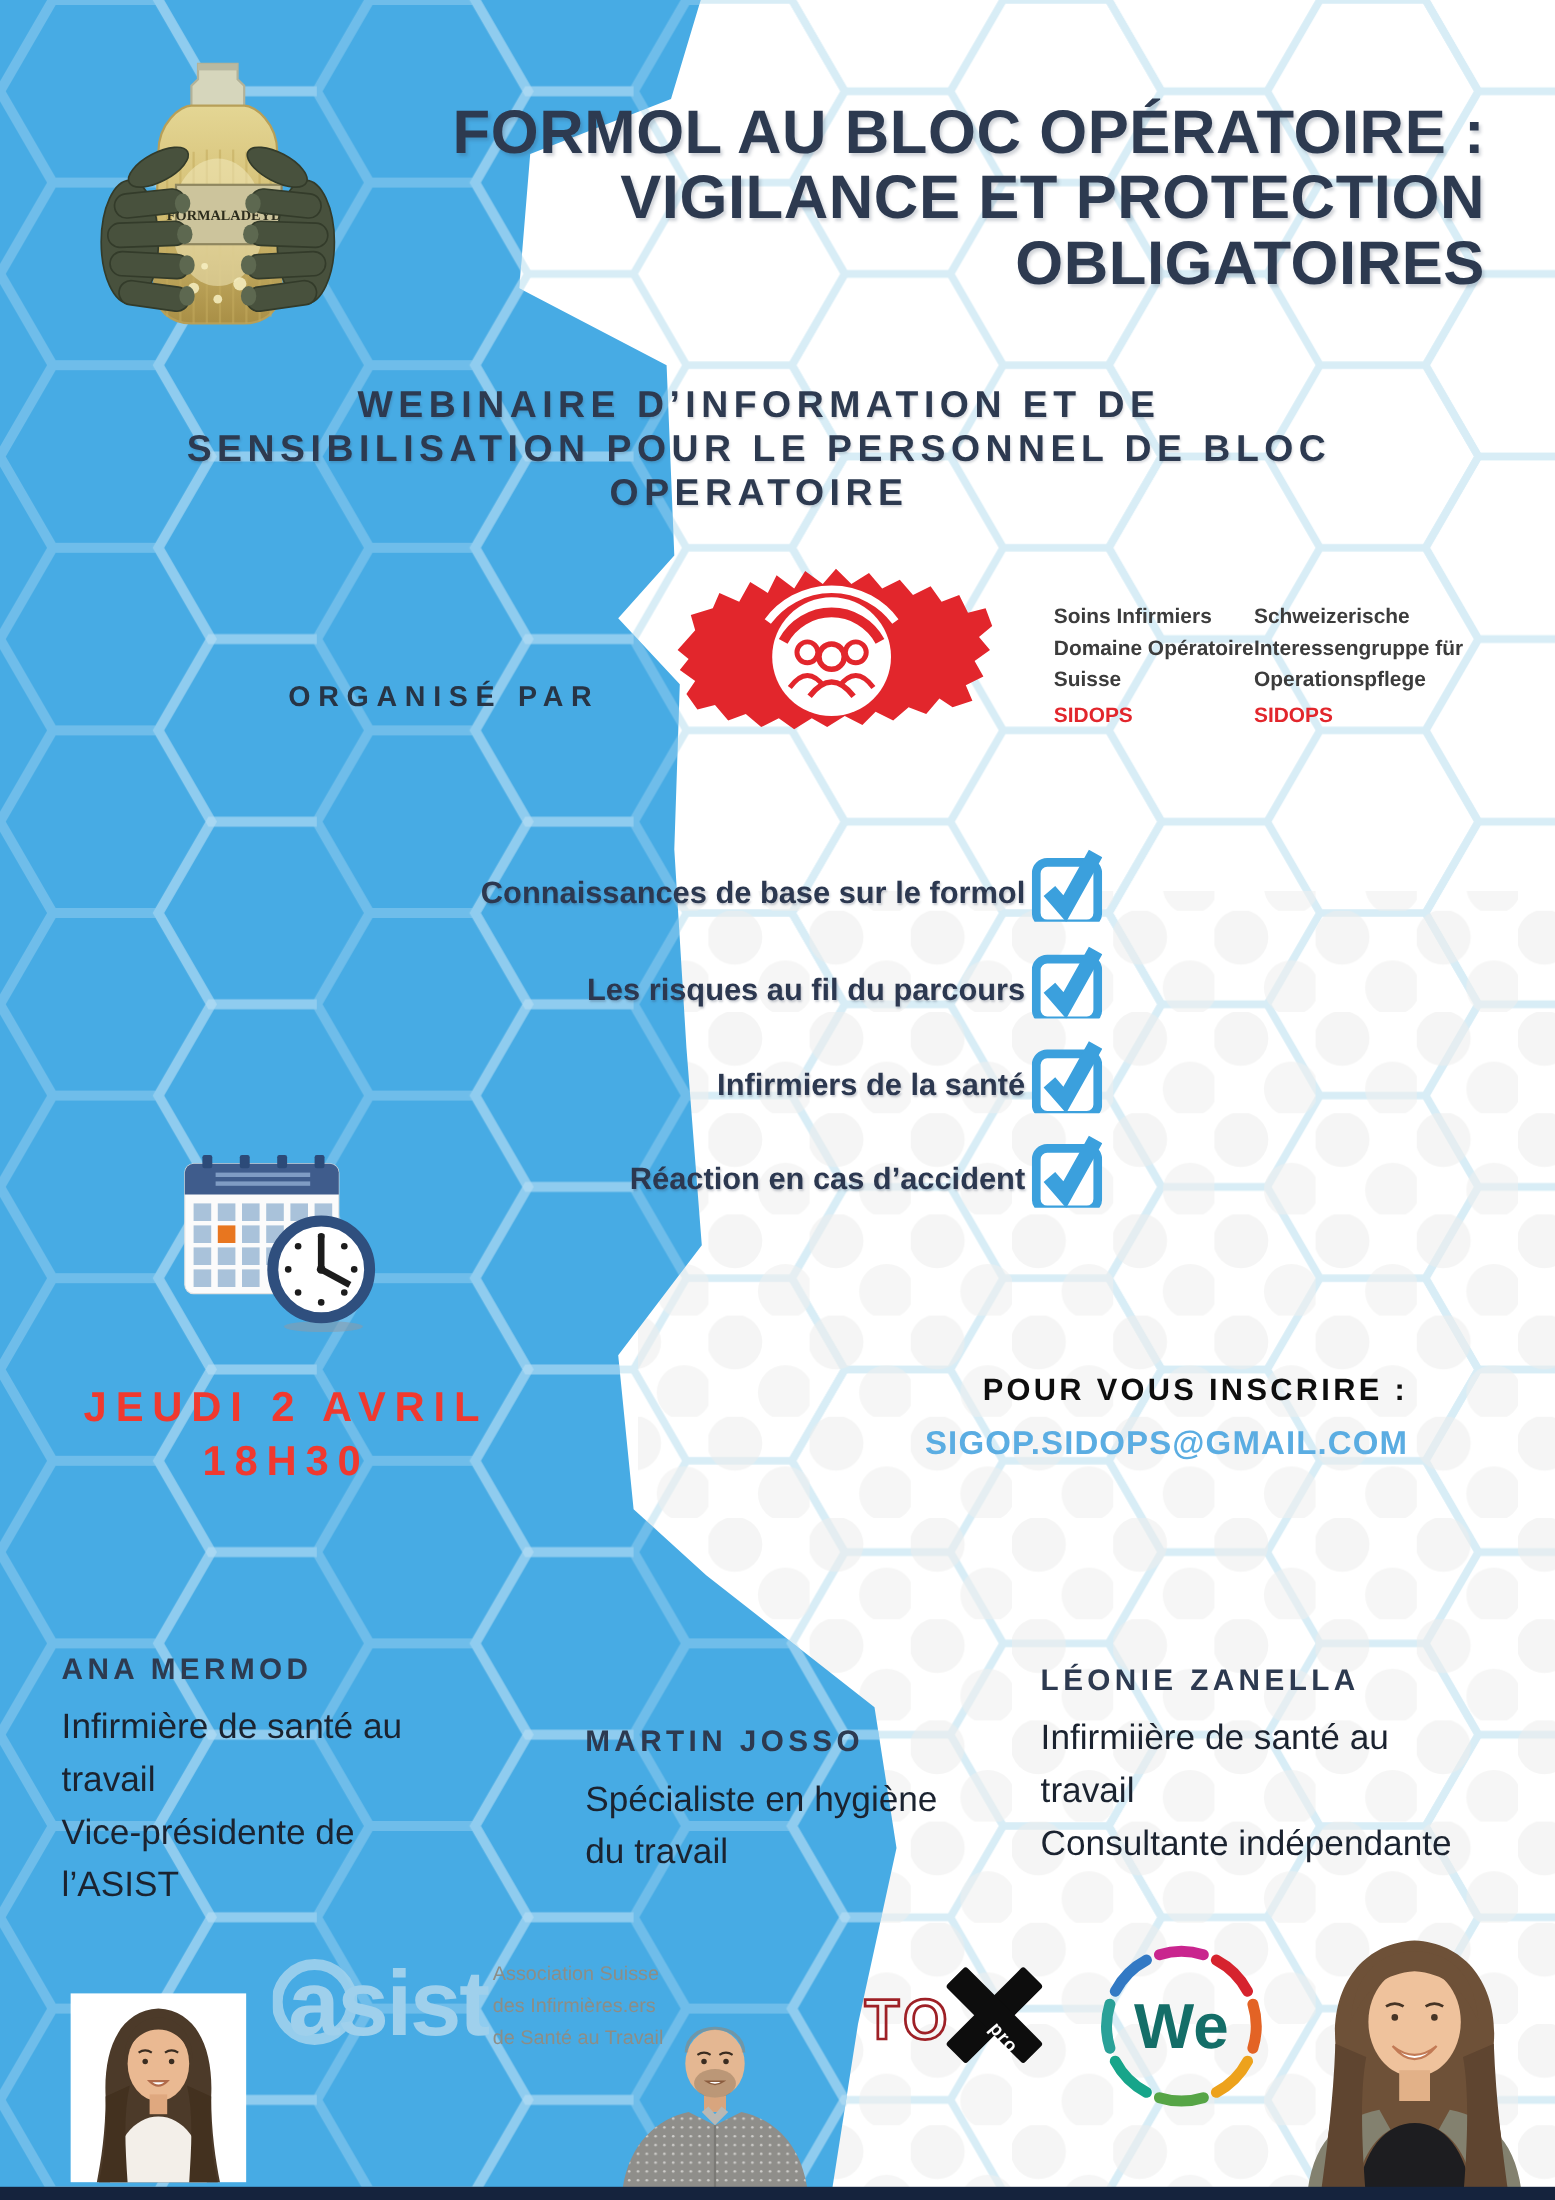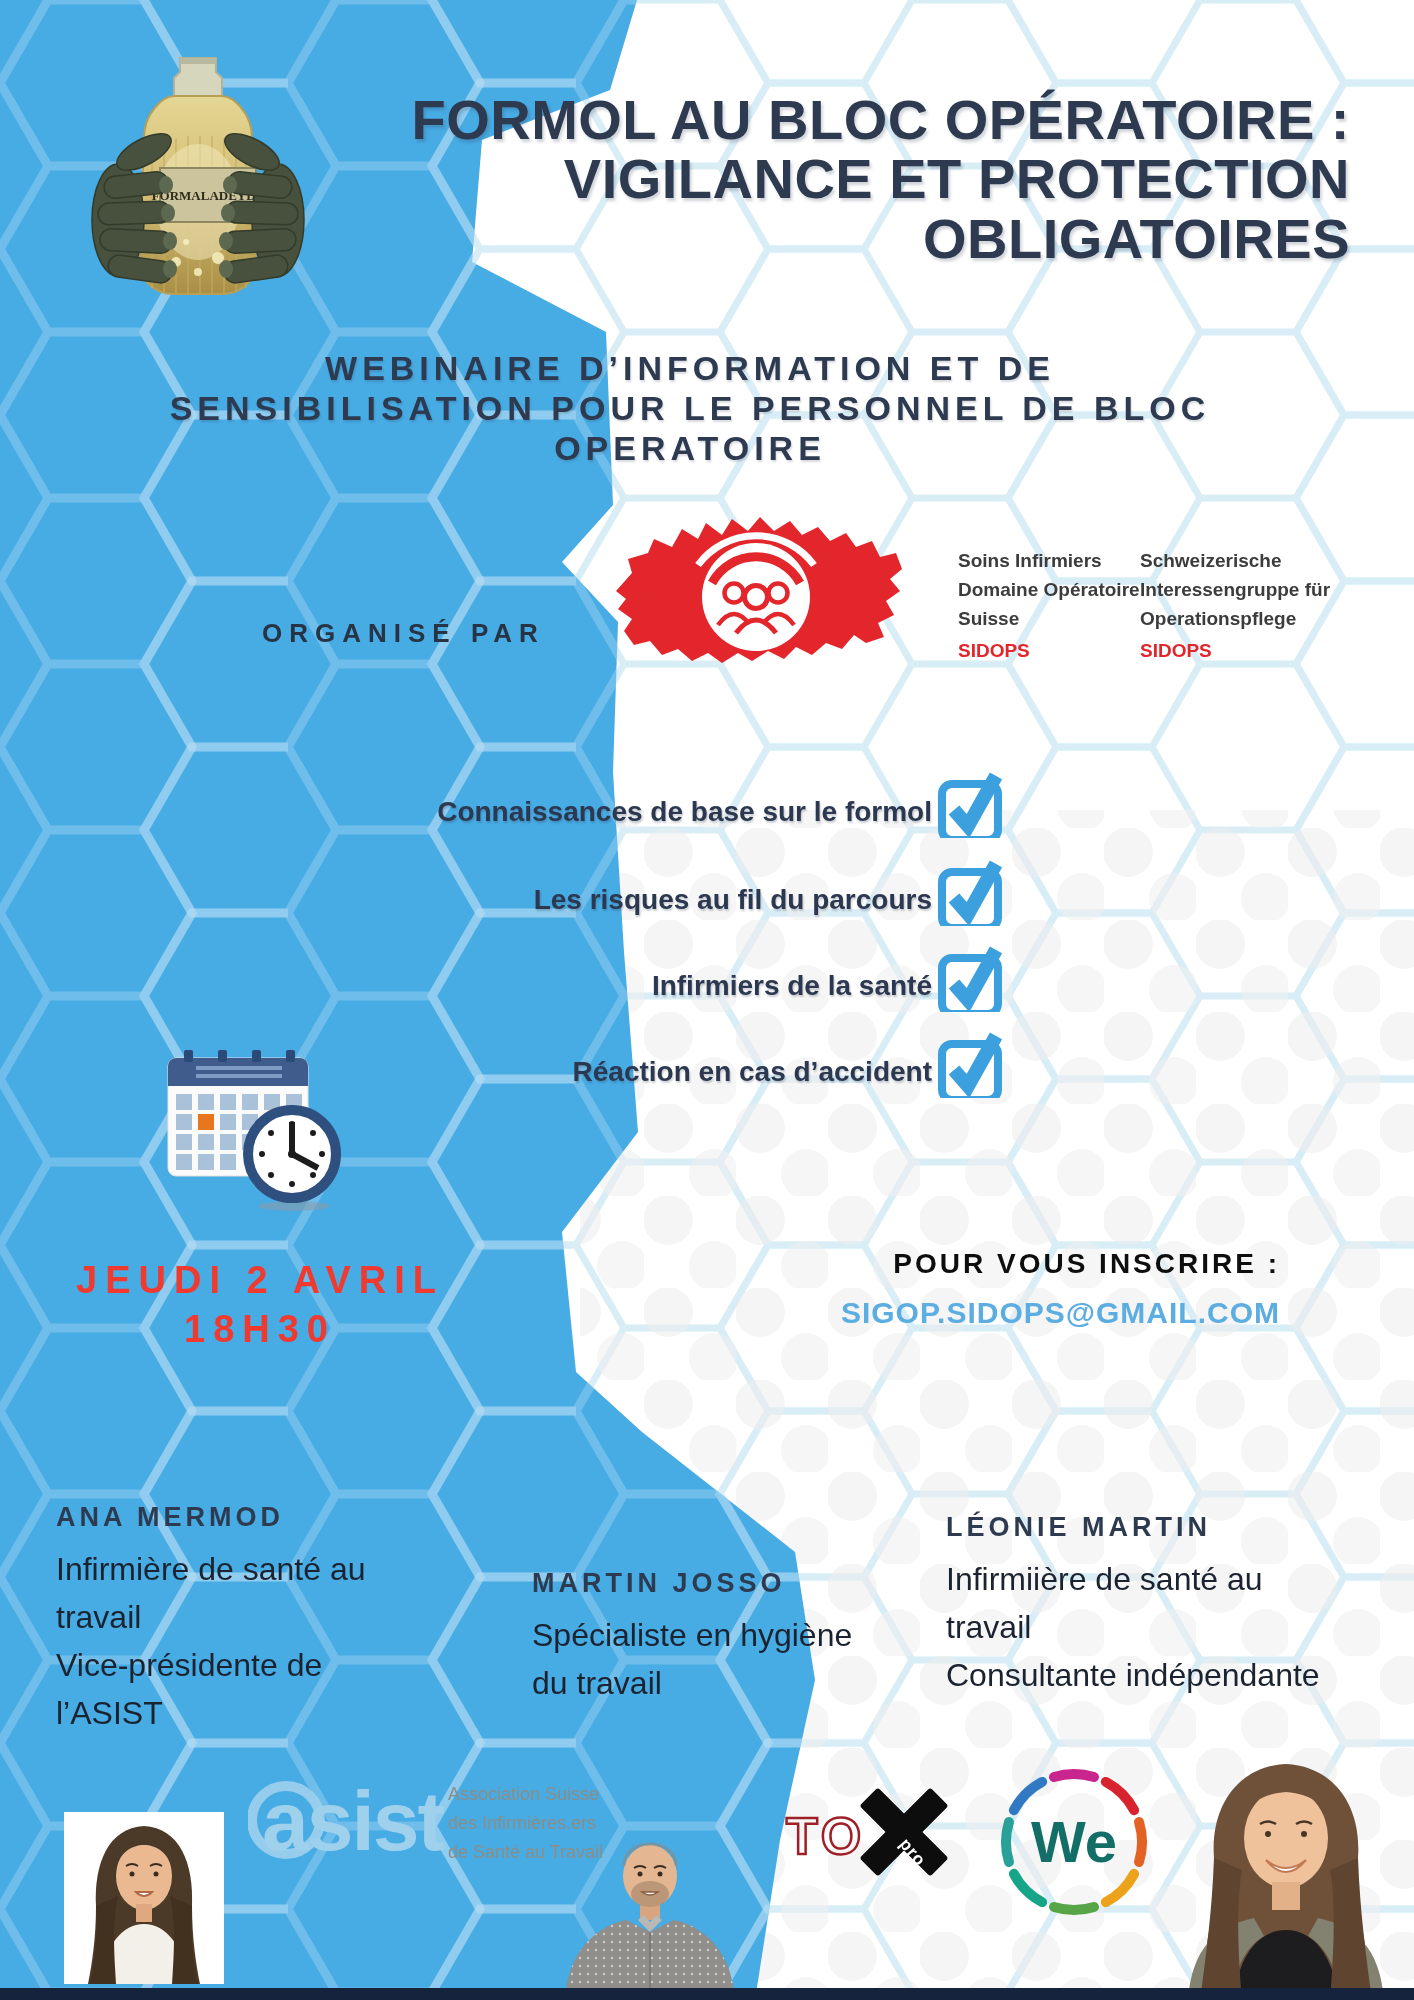--- a/index.html
+++ b/index.html
@@ -280,21 +280,21 @@
 travail
 Vice-présidente de
 l’ASIST</div>
   </div>
   <div class="abs speaker" id="sp-martin">
     <div class="name">MARTIN JOSSO</div>
     <div class="desc pre">Spécialiste en hygiène
 du travail</div>
   </div>
   <div class="abs speaker" id="sp-leonie">
-    <div class="name">LÉONIE MARTIN</div>
+    <div class="name">LÉONIE ZANELLA</div>
     <div class="desc pre">Infirmiière de santé au
 travail
 Consultante indépendante</div>
   </div>
 
   <svg class="abs asist" width="200" height="110" viewBox="0 0 200 110">
     <circle cx="38" cy="60" r="34" fill="none" stroke="#9fd0ec" stroke-width="10" opacity=".9"></circle>
     <text x="14" y="90" font-size="84" font-weight="bold" fill="#9fd0ec" letter-spacing="-2">asist</text>
   </svg>
   <div class="abs asist-tag pre">Association Suisse

